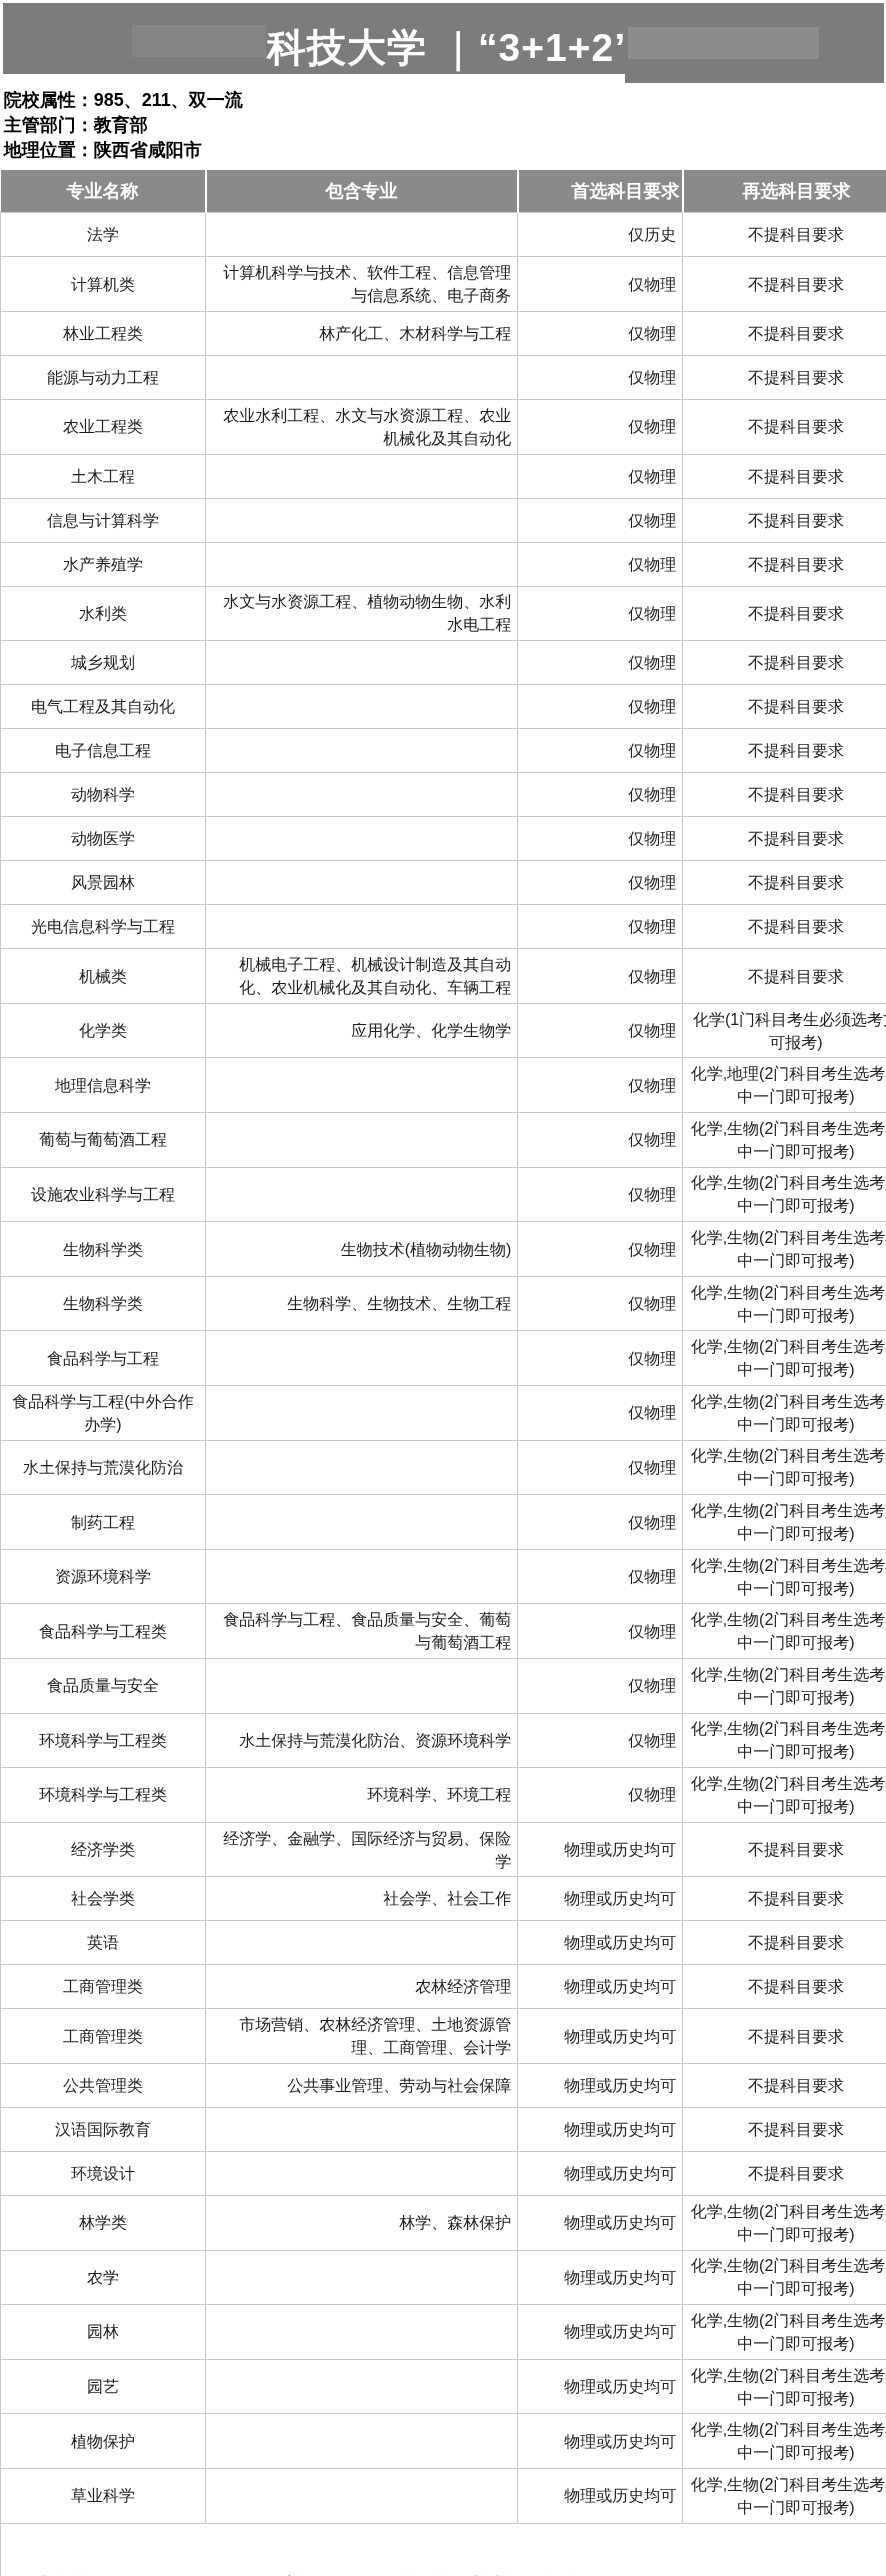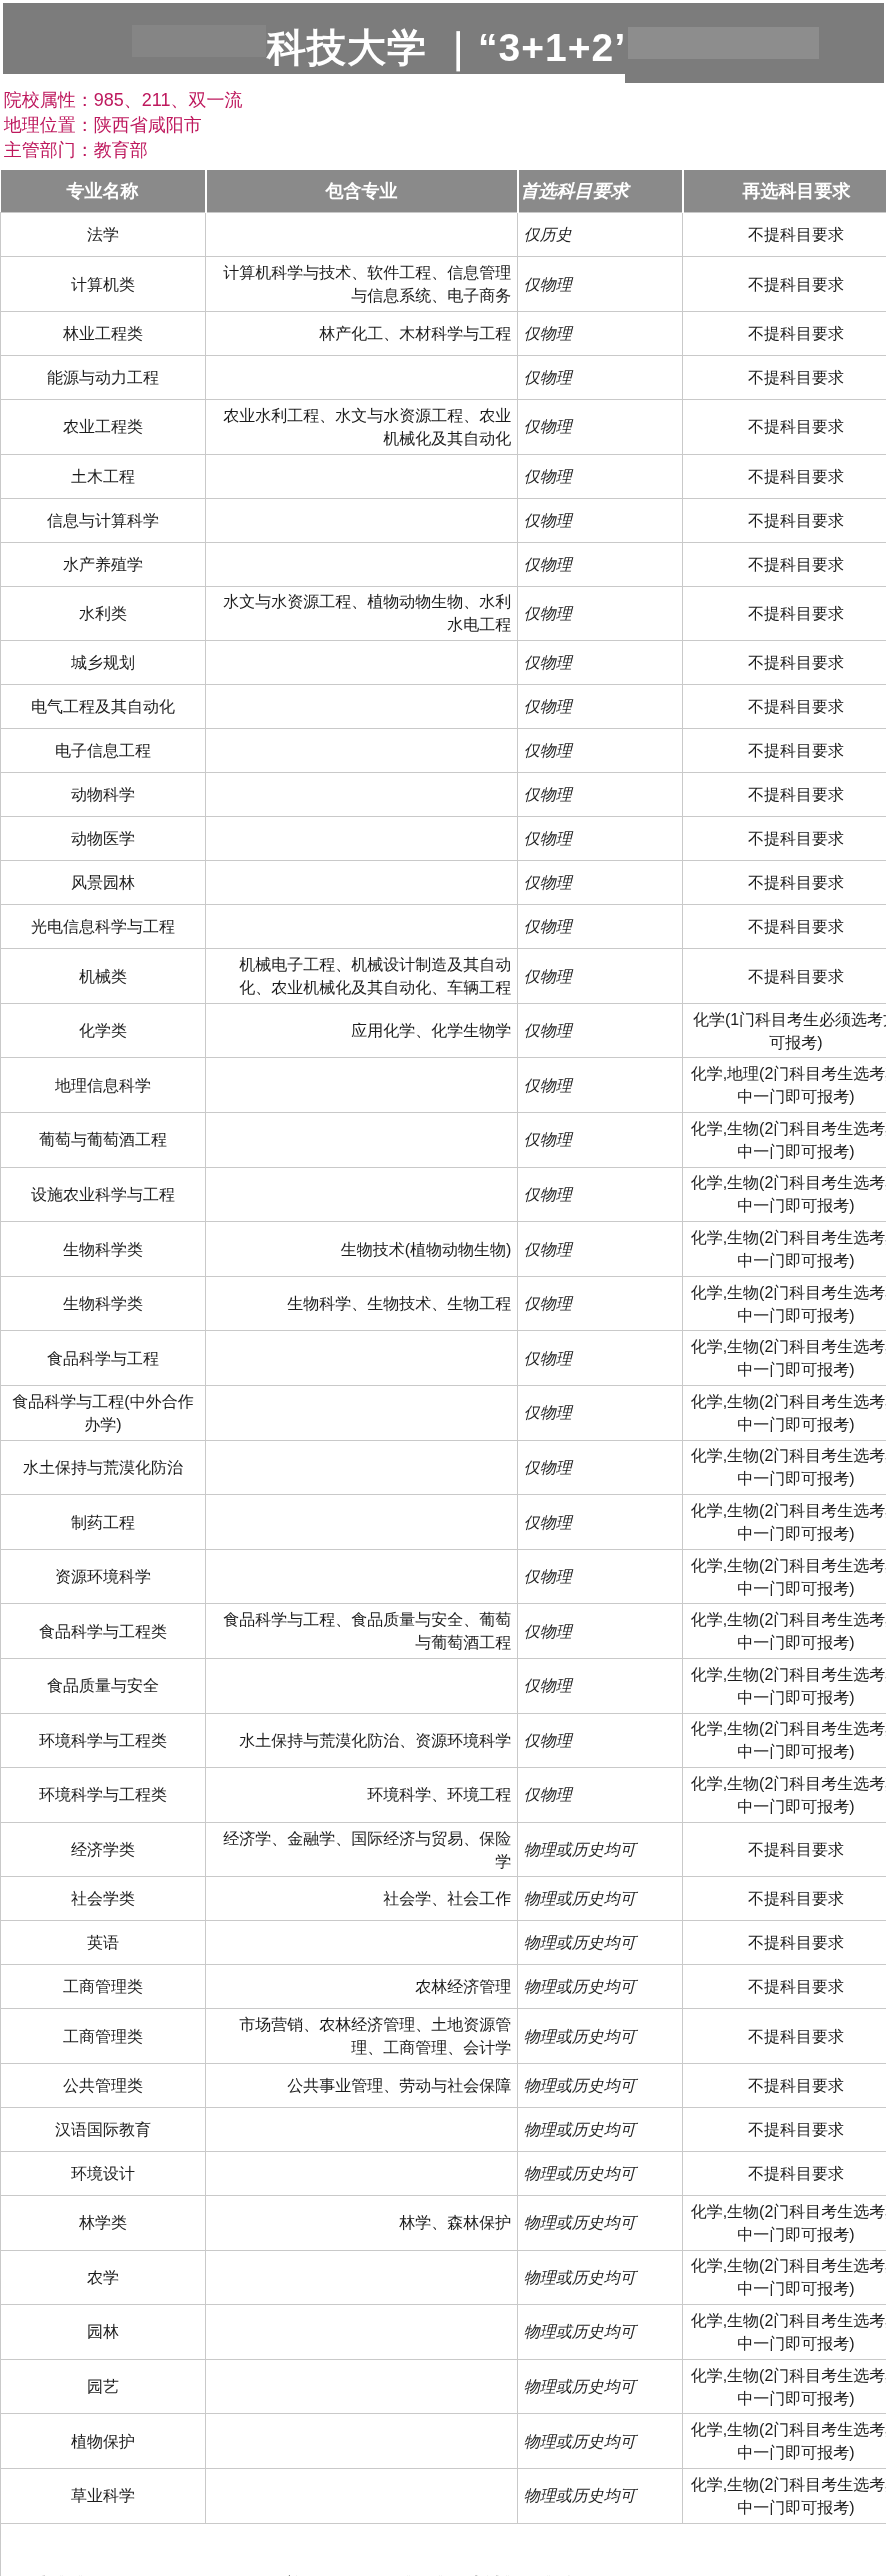--- a/index.html
+++ b/index.html
@@ -27,41 +27,41 @@
   .banner-patch-right{
     position:absolute;left:625px;top:2.9px;width:259px;height:80px;
     background:#7c7c7c;
   }
   .redact{position:absolute;}
   .redact-left{left:132px;top:25px;width:134px;height:32px;background:#858585;}
   .redact-right{left:628px;top:27px;width:191px;height:32px;background:#8d8d8d;z-index:2;}
   
   .meta{margin:1.9px 0 7.6px 3.8px;}
   .meta-line{
-    font-size:18px;font-weight:normal;line-height:25px;color:#be185d;
+    font-size:18px;font-weight:bold;line-height:25px;color:#000000;
   }
   
   table.majors{
     width:887px;border-collapse:collapse;table-layout:fixed;
   }
   table.majors thead th{
     background:#8a8a8a;color:#ffffff;font-size:18px;font-weight:bold;
     height:38px;padding:2px;border-left:2.9px solid #ffffff;margin-top:16px;
   }
   table.majors thead th:first-child{border-left:none;}
   table.majors td{
     border:1px solid #c9c9c9;
     font-size:16px;line-height:23px;
     padding:3.8px 5.7px;height:44px;box-sizing:border-box;
     vertical-align:middle;
     word-break:break-all;
   }
   .c-major{width:200px;text-align:center;}
   .c-includes{width:306px;text-align:center;}
-  .c-first{width:159px;text-align:left;font-style:italic;}
+  .c-first{width:159px;text-align:right;}
   .c-second{width:222px;text-align:center;}
   table.majors td.c-includes{text-align:right;}
   
   .footer-box{
     border-left:1px solid #c9c9c9;border-right:1px solid #c9c9c9;
     height:122px;display:flex;align-items:center;
     padding-left:34px;box-sizing:border-box;
   }
   .footer-note{font-size:18px;font-weight:600;color:#161616;}
 </style>
@@ -73,22 +73,22 @@
   <div class="banner-wrap">
     <div class="banner"></div>
     <div class="redact redact-left"></div>
     <div class="banner-title">科技大学 ｜“3+1+2”选考</div>
     <div class="banner-patch-right"></div>
     <div class="redact redact-right"></div>
   </div>
 
   <div class="meta">
     <div class="meta-line">院校属性：985、211、双一流</div>
+    <div class="meta-line">主管部门：教育部</div>
     <div class="meta-line">地理位置：陕西省咸阳市</div>
-    <div class="meta-line">主管部门：教育部</div>
   </div>
 
   <table class="majors">
     <thead>
       <tr>
         <th class="c-major">专业名称</th>
         <th class="c-includes">包含专业</th>
         <th class="c-first">首选科目要求</th>
         <th class="c-second">再选科目要求</th>
       </tr>

